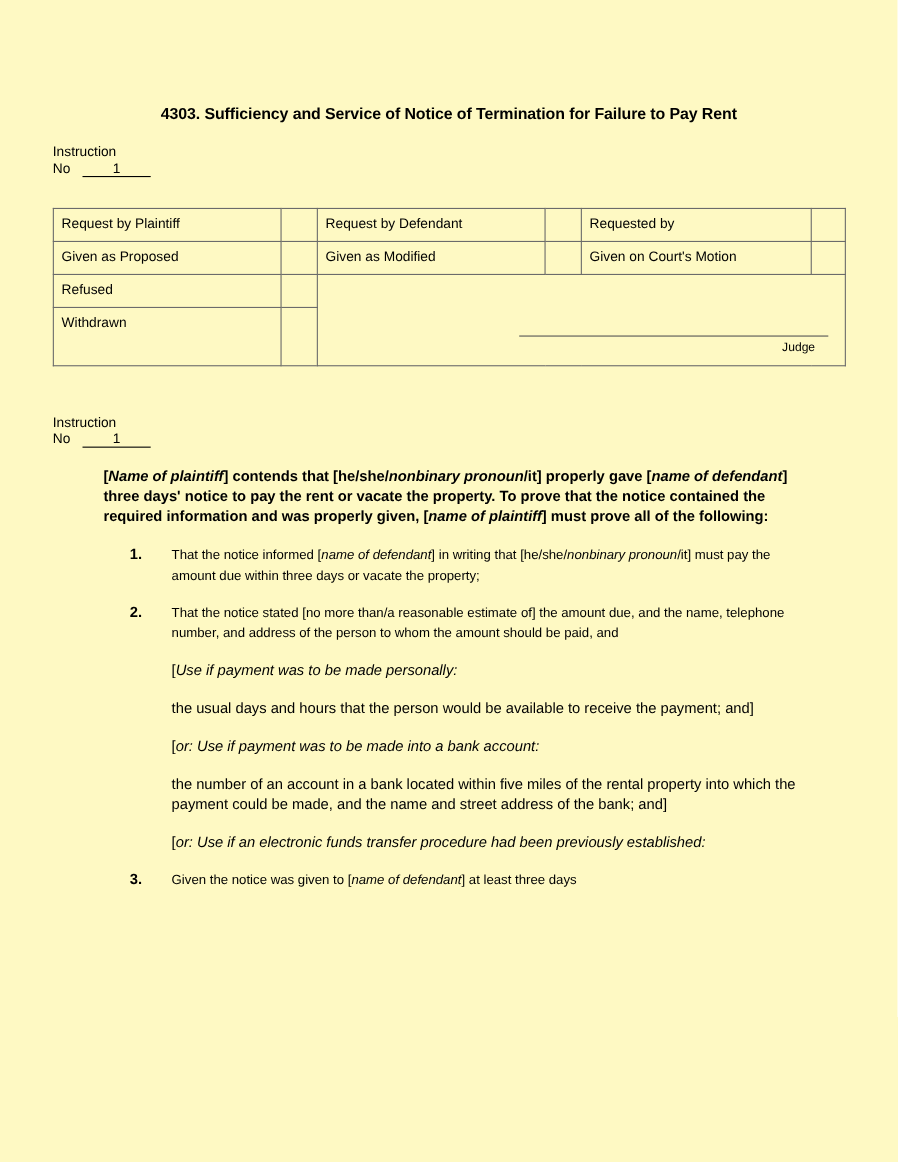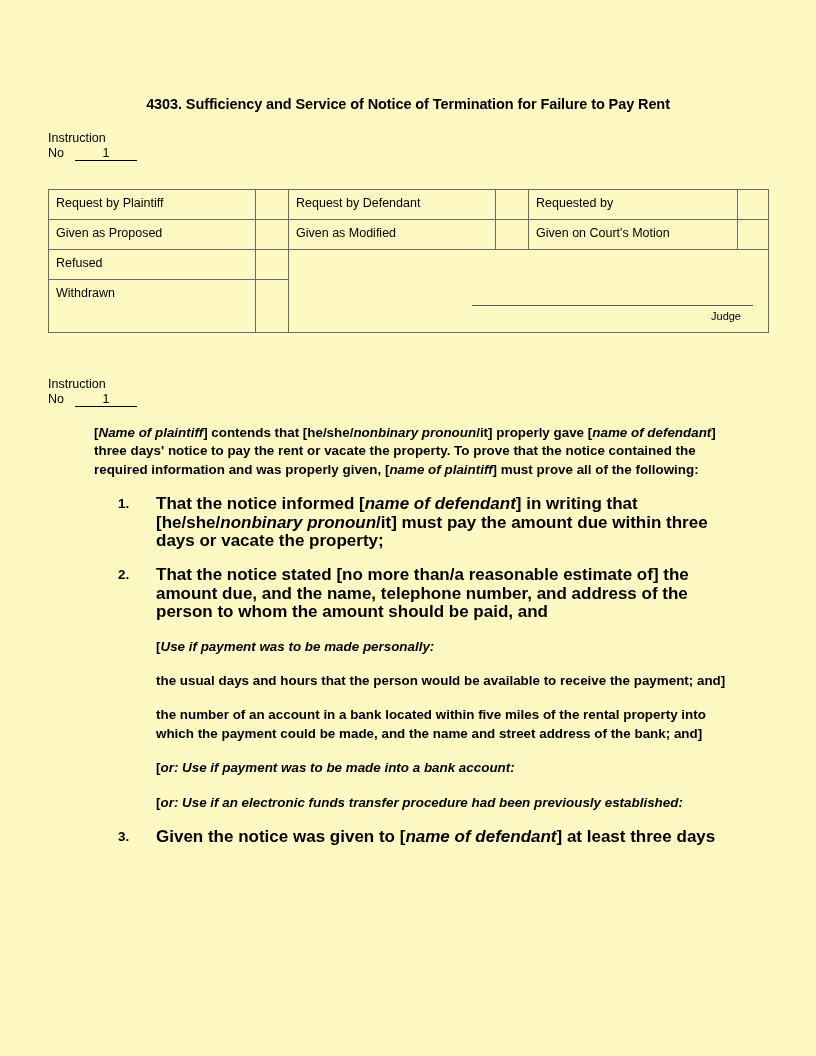--- a/index.html
+++ b/index.html
@@ -134,29 +134,29 @@
   .num-marker {
     position: absolute;
     left: 118px;
     top: 0;
     font-size: 13.4px;
     font-weight: bold;
     line-height: 18.4px;
   }
   .num-text {
     width: 570px;
-    font-size: 17px;
-    font-weight: bold;
+    font-size: 12px;
+    font-weight: normal;
     line-height: 18.4px;
   }
   .sub-para {
     margin: 16px 0 0 156px;
     width: 570px;
     font-size: 13.4px;
-    font-weight: bold;
+    font-weight: normal;
     line-height: 18.4px;
   }
 </style>
 </head>
 <body>
 
 <div class="page">
 
   <div class="doc-title">4303. Sufficiency and Service of Notice of Termination for Failure to Pay Rent</div>
 
@@ -233,23 +233,23 @@
       <li class="num-item">
         <span class="num-marker">2.</span>
         <div class="num-text">That the notice stated [no more than/a reasonable estimate of] the amount due, and the name, telephone number, and address of the person to whom the amount should be paid, and</div>
       </li>
     </ol>
 
     <p class="sub-para"><span>[</span><em>Use if payment was to be made personally:</em></p>
 
     <p class="sub-para"><span>the usual days and hours that the person would be available to receive the payment; and]</span></p>
 
+    <p class="sub-para"><span>[</span><em>or</em><em>: Use if payment was to be made into a bank account:</em></p>
+
     <p class="sub-para"><span>the number of an account in a bank located within five miles of the rental property into which the payment could be made, and the name and street address of the bank; and]</span></p>
-
-    <p class="sub-para"><span>[</span><em>or</em><em>: Use if payment was to be made into a bank account:</em></p>
 
     <p class="sub-para"><span>[</span><em>or</em><em>: Use if an electronic funds transfer procedure had been previously established:</em></p>
 
 
     <ol class="num-list">
       <li class="num-item">
         <span class="num-marker">3.</span>
         <div class="num-text"><span>Given the notice was given to [</span><em>name of defendant</em><span>] at least three days</span></div>
       </li>
     </ol>

